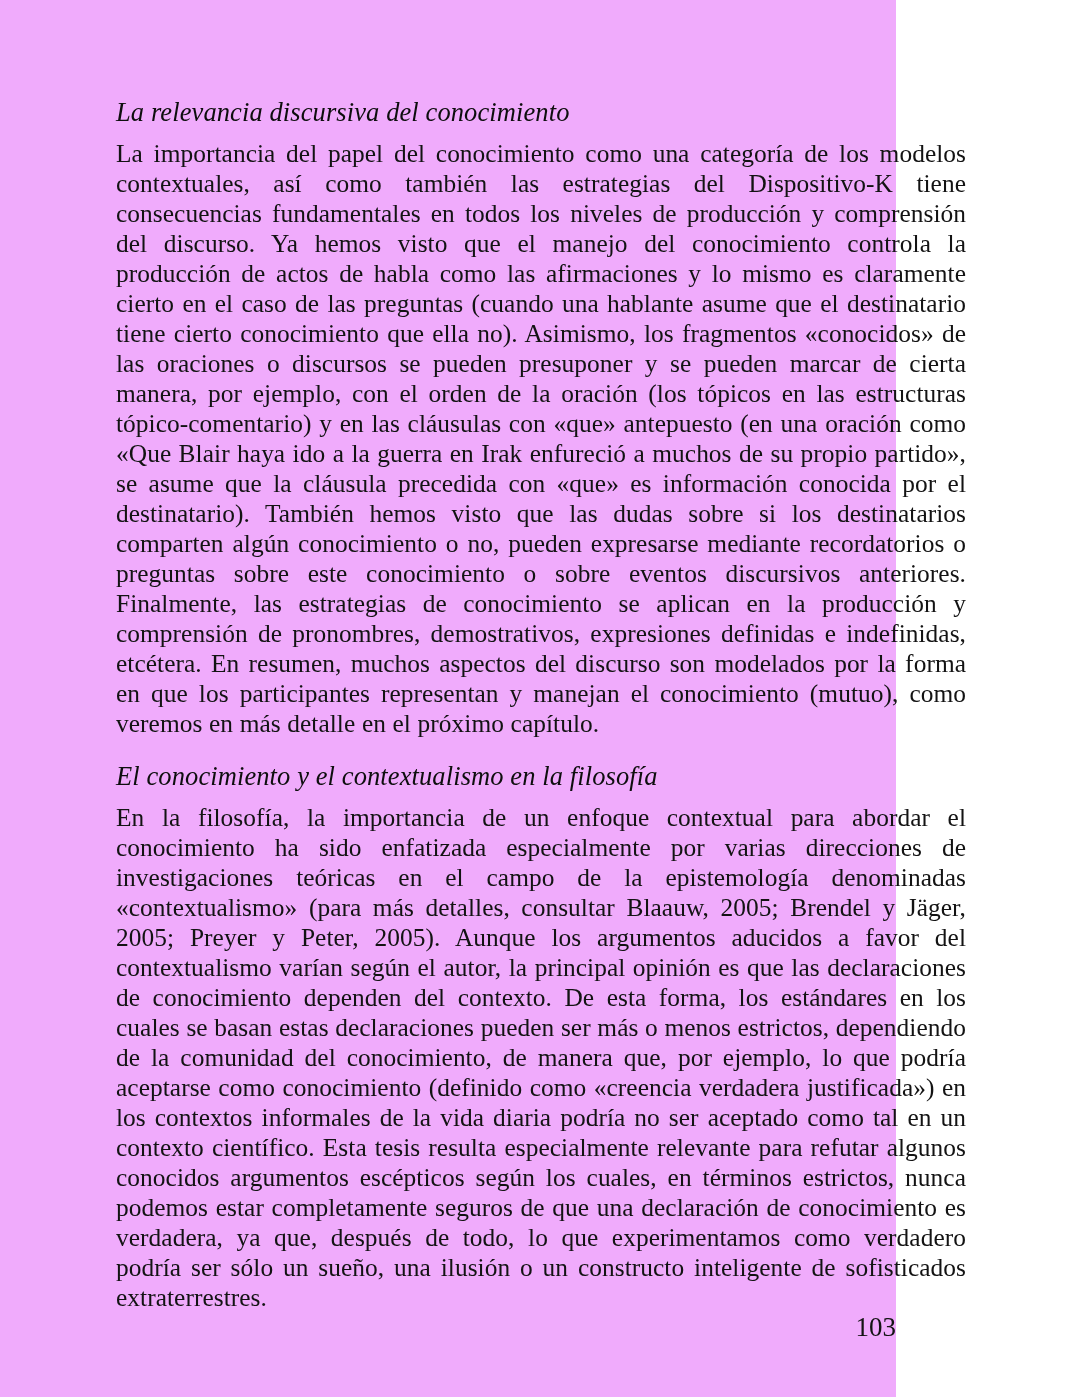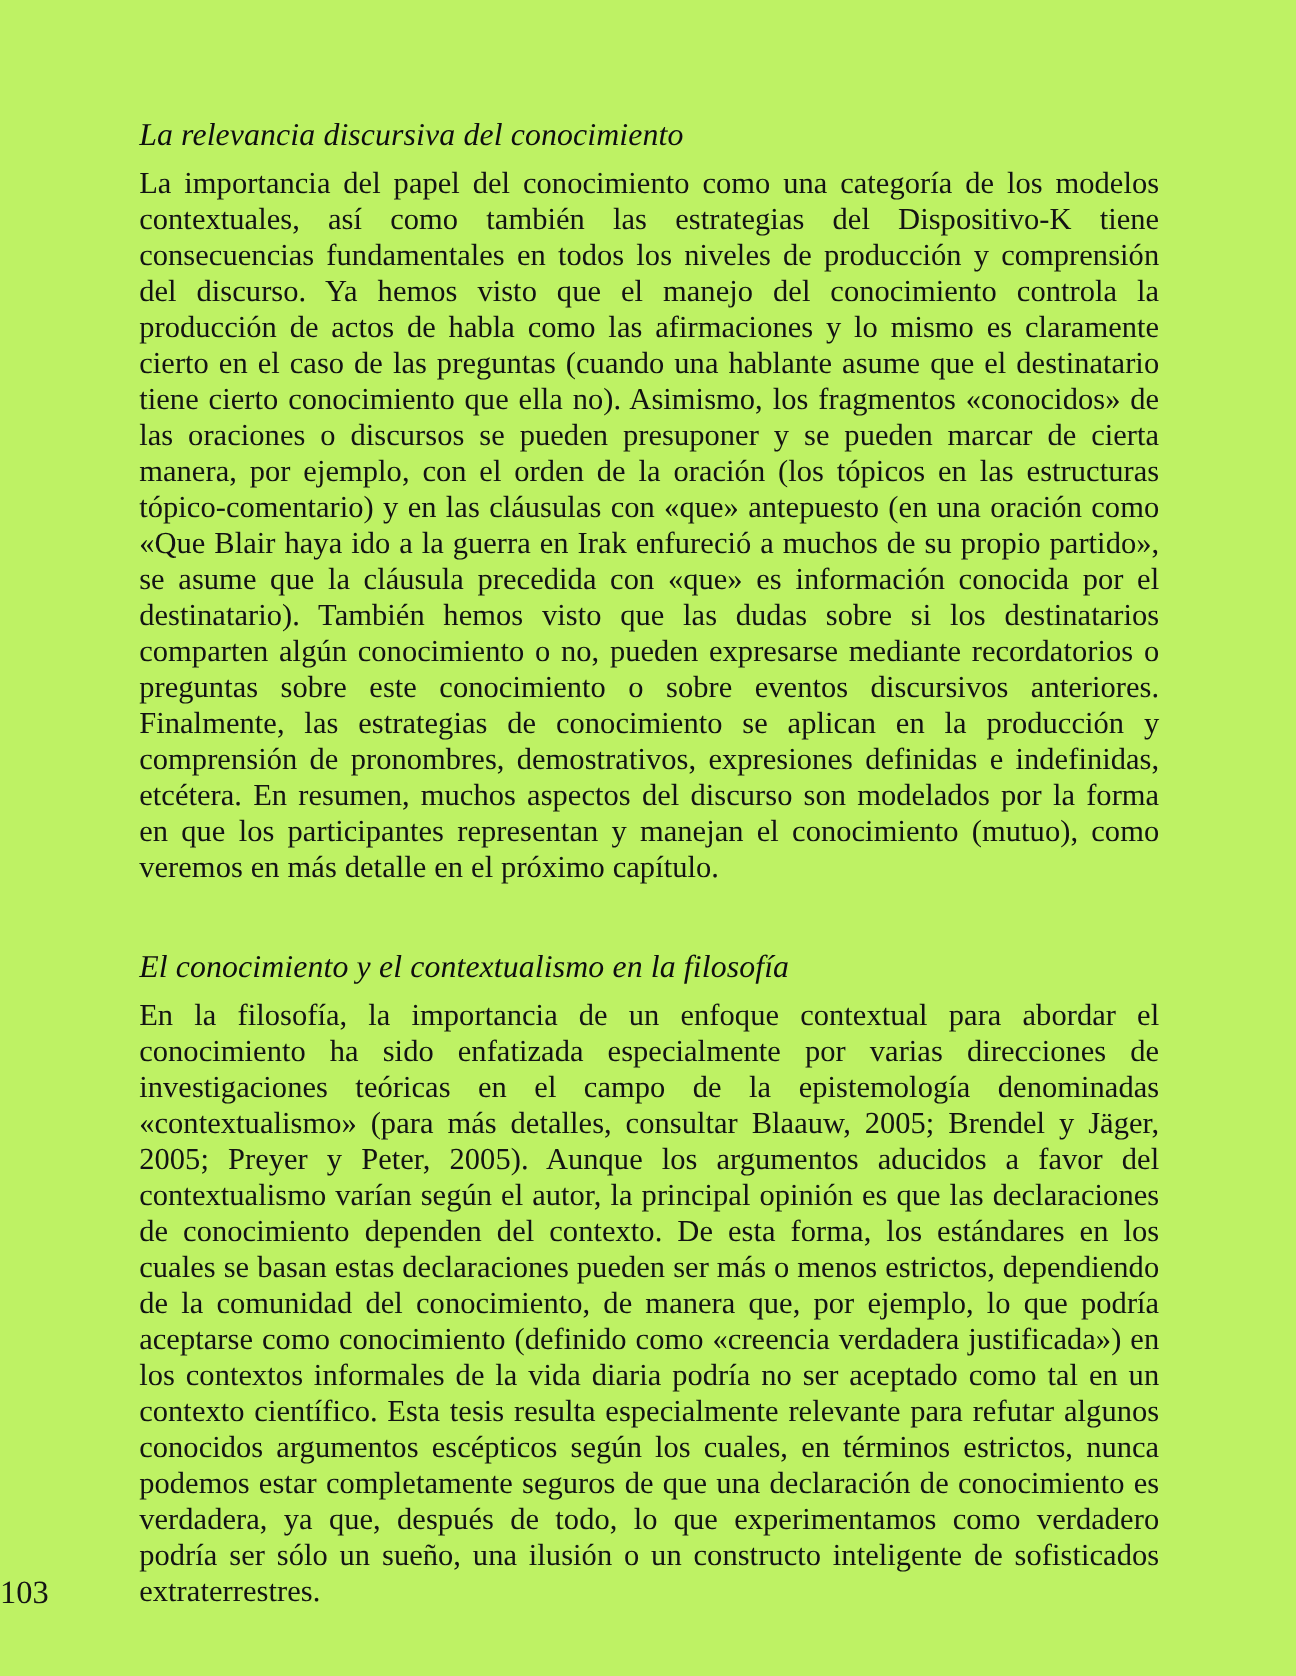--- a/index.html
+++ b/index.html
@@ -13,60 +13,60 @@
     background: #ffffff;
     font-family: "Liberation Serif", "DejaVu Serif", serif;
     color: #111111;
     overflow: hidden;
     position: relative;
   }
   .page {
     position: absolute;
     top: 0;
     left: 0;
-    width: 1080px;
+    width: 896px;
     height: 1397px;
-    background: #bef264;
+    background: #f0abfc;
     box-sizing: border-box;
   }
   .content {
     position: absolute;
     left: 116px;
     top: 96px;
     width: 850px;
   }
   h2.section-heading {
     font-size: 26.5px;
     font-style: italic;
     font-weight: normal;
     line-height: 1.25;
     margin: 0 0 9px 0;
     letter-spacing: 0.1px;
     color: #0e0e0e;
   }
   h2.section-heading.second {
-    margin-top: 51px;
+    margin-top: 22px;
   }
   p.body-text {
     font-size: 25.4px;
     line-height: 30px;
     text-align: justify;
     text-justify: inter-word;
     margin: 0;
     color: #131313;
     letter-spacing: 0.05px;
     word-spacing: 0.2px;
     hyphens: none;
   }
   .page-number {
     position: absolute;
     left: 0;
     right: 0;
     top: 1314px;
-    text-align: left;
+    text-align: right;
     font-size: 27px;
     line-height: 1;
     color: #141414;
     font-family: "Liberation Serif", "DejaVu Serif", serif;
   }
 </style>
 </head>
 <body>
 
 <div class="page">

